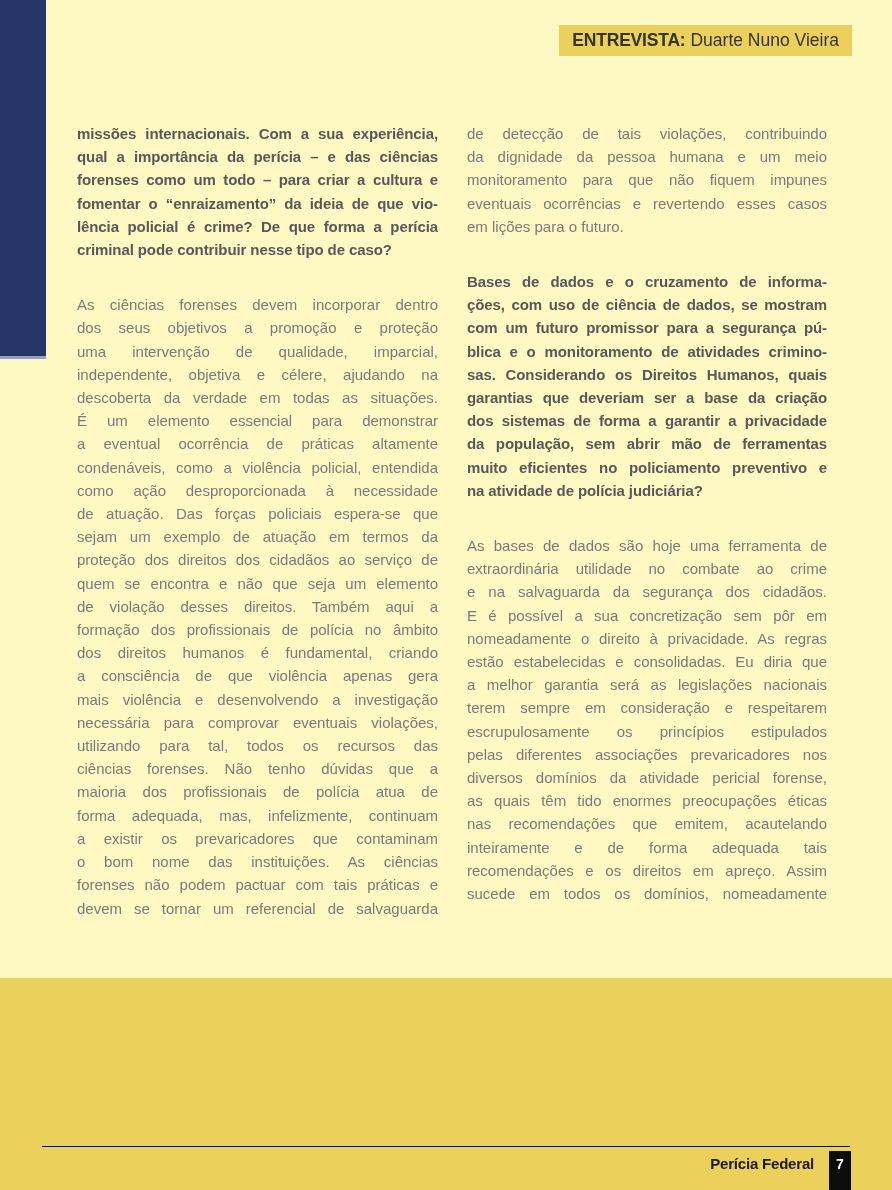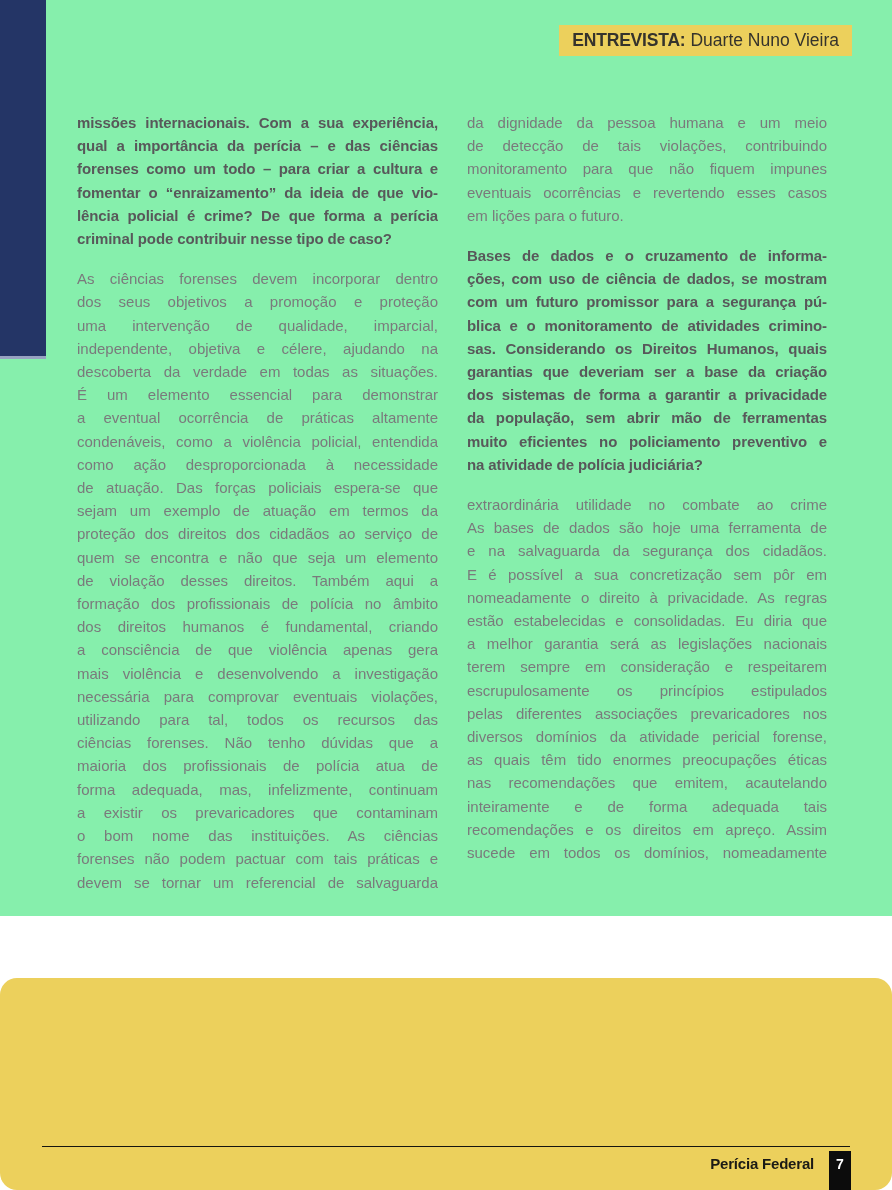--- a/index.html
+++ b/index.html
@@ -4,22 +4,22 @@
 <style>
   * { margin: 0; padding: 0; box-sizing: border-box; }
   html, body { background: #ffffff; }
   body {
     font-family: "Liberation Sans", "DejaVu Sans", sans-serif;
     width: 892px; height: 1190px;
     position: relative; overflow: hidden;
   }
   .page {
     position: relative;
-    width: 892px; height: 916px;
-    background: #86efac;
+    width: 892px; height: 1190px;
+    background: #fef9c3;
   }
   
   .navy-bar {
     position: absolute; left: 0; top: 0;
     width: 46px; height: 359px;
     background: var(--navy, #243566);
     border-bottom: 3px solid #97a2c1;
   }
   
   .badge {
@@ -33,32 +33,31 @@
   }
   .badge .b-label { font-weight: 800; letter-spacing: -0.2px; margin-right: 5px; }
   .badge .b-name { font-weight: 400; }
   
   .col {
     position: absolute; top: 107px;
     font-size: 15px; line-height: 23.2px;
   }
   .col-left  { left: 77px;  width: 361px; }
   .col-right { left: 467px; width: 360px; }
-  .block { margin-top: 17px; }
-  .block:first-child { margin-top: 4px; }
+  .block { margin-top: 32px; }
+  .block:first-child { margin-top: 15px; }
   .q-block { font-weight: 700; color: var(--question-gray, #58585a); letter-spacing: -0.1px; }
   .a-block { font-weight: 400; color: var(--body-gray, #7a7a7c); }
   .tline { text-align: justify; text-align-last: justify; overflow: hidden; white-space: normal; }
   .tline.lastline { text-align-last: left; }
   
   .yellow-band {
     position: absolute; left: 0; top: 978px;
     width: 892px; height: 212px;
     background: var(--yellow, #ecd05c);
-    border-radius: 17px;
   }
   .footer-rule {
     position: absolute; left: 42px; top: 168px;
     width: 808px; height: 0;
     border-top: 1.6px solid #15150f;
   }
   .footer-pub {
     position: absolute; right: 78px; top: 177px;
     font-size: 15px; font-weight: 700;
     color: #1b1a15; letter-spacing: -0.2px;
@@ -119,41 +118,41 @@
         <div class="tline">forma adequada, mas, infelizmente, continuam</div>
         <div class="tline">a existir os prevaricadores que contaminam</div>
         <div class="tline">o bom nome das instituições. As ciências</div>
         <div class="tline">forenses não podem pactuar com tais práticas e</div>
         <div class="tline">devem se tornar um referencial de salvaguarda</div>
       </div>
   </div>
 
   <div class="col col-right">
     <div class="block a-block">
+        <div class="tline">de detecção de tais violações, contribuindo</div>
         <div class="tline">da dignidade da pessoa humana e um meio</div>
-        <div class="tline">de detecção de tais violações, contribuindo</div>
         <div class="tline">monitoramento para que não fiquem impunes</div>
         <div class="tline">eventuais ocorrências e revertendo esses casos</div>
         <div class="tline lastline">em lições para o futuro.</div>
       </div>
     <div class="block q-block">
         <div class="tline">Bases de dados e o cruzamento de informa-</div>
         <div class="tline">ções, com uso de ciência de dados, se mostram</div>
         <div class="tline">com um futuro promissor para a segurança pú-</div>
         <div class="tline">blica e o monitoramento de atividades crimino-</div>
         <div class="tline">sas. Considerando os Direitos Humanos, quais</div>
         <div class="tline">garantias que deveriam ser a base da criação</div>
         <div class="tline">dos sistemas de forma a garantir a privacidade</div>
         <div class="tline">da população, sem abrir mão de ferramentas</div>
         <div class="tline">muito eficientes no policiamento preventivo e</div>
         <div class="tline lastline">na atividade de polícia judiciária?</div>
       </div>
     <div class="block a-block">
+        <div class="tline">As bases de dados são hoje uma ferramenta de</div>
         <div class="tline">extraordinária utilidade no combate ao crime</div>
-        <div class="tline">As bases de dados são hoje uma ferramenta de</div>
         <div class="tline">e na salvaguarda da segurança dos cidadãos.</div>
         <div class="tline">E é possível a sua concretização sem pôr em</div>
         <div class="tline">nomeadamente o direito à privacidade. As regras</div>
         <div class="tline">estão estabelecidas e consolidadas. Eu diria que</div>
         <div class="tline">a melhor garantia será as legislações nacionais</div>
         <div class="tline">terem sempre em consideração e respeitarem</div>
         <div class="tline">escrupulosamente os princípios estipulados</div>
         <div class="tline">pelas diferentes associações prevaricadores nos</div>
         <div class="tline">diversos domínios da atividade pericial forense,</div>
         <div class="tline">as quais têm tido enormes preocupações éticas</div>

